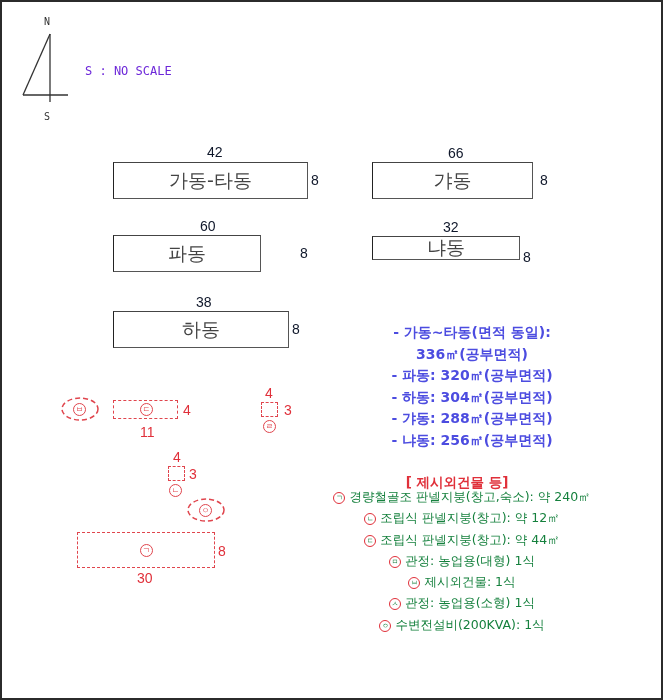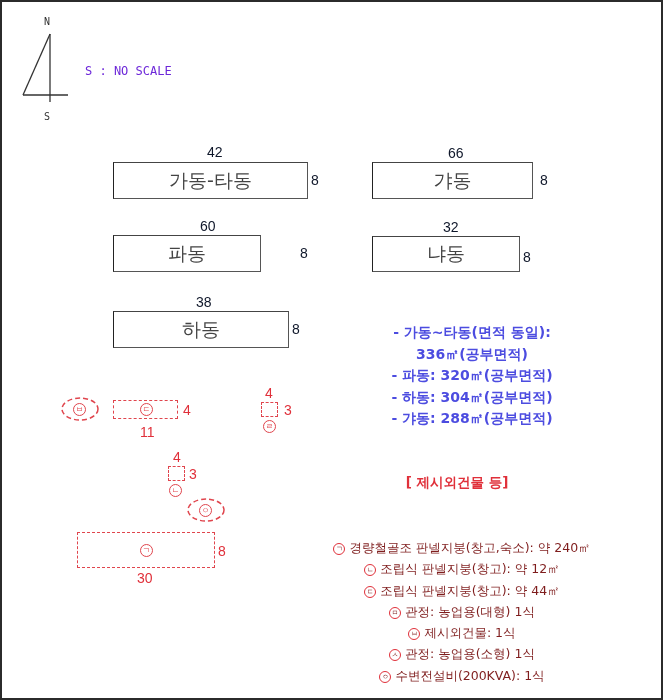--- a/index.html
+++ b/index.html
@@ -32,22 +32,22 @@
     .area-list {
       position: absolute; left: 360px; top: 320px; width: 220px;
       text-align: center; color: #4c4ce0; font-size: 14px; line-height: 21.5px; font-weight: bold;
       font-family: "DejaVu Sans", sans-serif;
     }
     .annex-title {
       position: absolute; left: 330px; top: 472px; width: 250px; text-align: center;
       color: #e0303a; font-size: 13.5px; font-weight: bold; font-family: "DejaVu Sans", sans-serif;
     }
     .annex-list {
-      position: absolute; left: 280px; top: 535px; width: 360px; text-align: center;
-      color: #7f1d1d; font-size: 12.5px; line-height: 21.3px; font-family: "DejaVu Sans", sans-serif;
+      position: absolute; left: 280px; top: 484px; width: 360px; text-align: center;
+      color: #15803d; font-size: 12.5px; line-height: 21.3px; font-family: "DejaVu Sans", sans-serif;
     }
     .annex-list .item { white-space: nowrap; }
     .mk {
       display: inline-block; width: 12px; height: 12px; border: 1px solid #e0303a; border-radius: 50%;
       font-size: 7px; line-height: 11px; text-align: center; vertical-align: 1px; margin-right: 4px;
       box-sizing: border-box;
     }
   </style>
 </head>
 <body>
@@ -77,37 +77,38 @@
   </div>
   <span class="dim" style="left:538px;top:170px;">8</span>
 
   <span class="dim" style="left:198px;top:216px;">60</span>
   <div class="bldg" style="left:111px;top:233px;width:148px;height:37px;">
     <span>파동</span>
   </div>
   <span class="dim" style="left:298px;top:243px;">8</span>
 
   <span class="dim" style="left:441px;top:217px;">32</span>
-  <div class="bldg" style="left:370px;top:234px;width:148px;height:36px;align-items:center;">
+  <div class="bldg" style="left:370px;top:234px;width:148px;height:24px;align-items:center;">
     <span>냐동</span>
   </div>
   <span class="dim" style="left:521px;top:247px;">8</span>
 
   <span class="dim" style="left:194px;top:292px;">38</span>
   <div class="bldg" style="left:111px;top:309px;width:176px;height:37px;">
     <span>하동</span>
   </div>
   <span class="dim" style="left:290px;top:319px;">8</span>
 
   <div class="area-list">
     <div>- 가동~타동(면적 동일):</div>
     <div>336㎡(공부면적)</div>
     <div>- 파동: 320㎡(공부면적)</div>
     <div>- 하동: 304㎡(공부면적)</div>
     <div>- 갸동: 288㎡(공부면적)</div>
+    <div>- 냐동: 256㎡(공부면적)</div>
   </div>
 
   <svg class="abs" style="left:57px;top:393px;" width="44" height="30">
     <ellipse cx="21" cy="14" rx="18" ry="11" fill="none" stroke="#e0454d" stroke-width="1.5" stroke-dasharray="5,3"></ellipse>
   </svg>
   <div class="circ-label" style="left:71px;top:401px;">ㅂ</div>
 
   <div class="dash" style="left:111px;top:398px;width:65px;height:19px;"></div>
   <div class="circ-label" style="left:138px;top:401px;">ㄷ</div>
   <span class="dim-r" style="left:181px;top:400px;">4</span>

